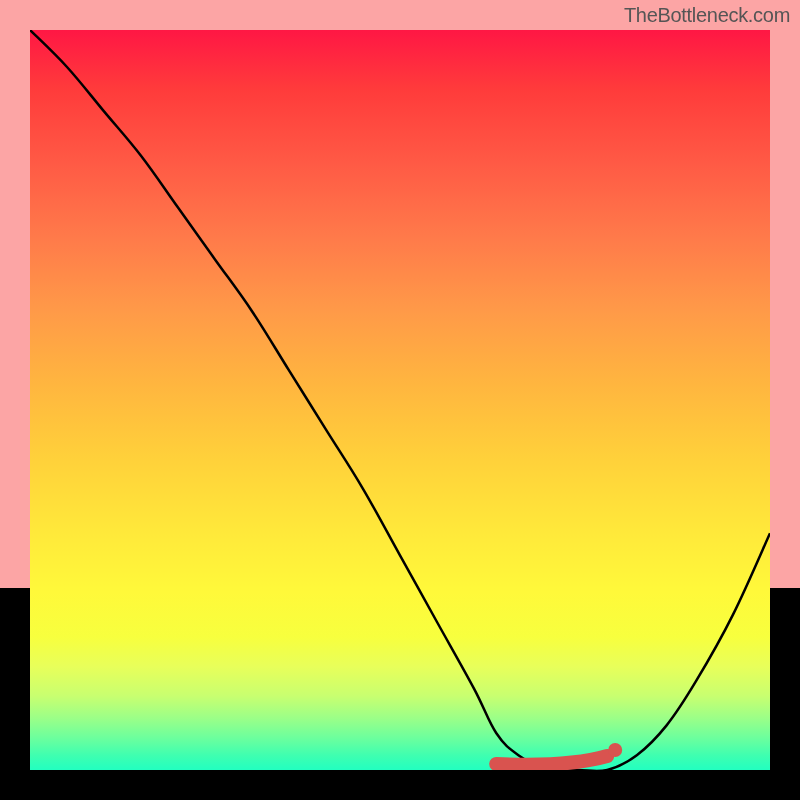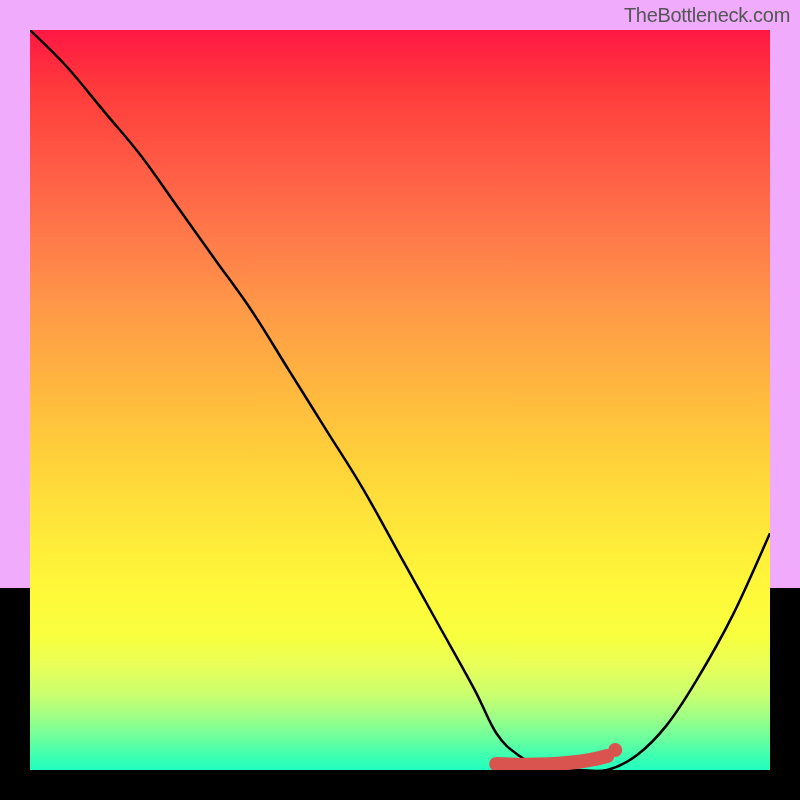--- a/index.html
+++ b/index.html
@@ -8,21 +8,21 @@
     background: #000;
     width: 800px;
     height: 800px;
     overflow: hidden;
     font-family: Arial, sans-serif;
   }
   .container {
     position: relative;
     width: 800px;
     height: 588px;
-    background: #f0abfc;
+    background: #fca5a5;
   }
   .watermark {
     position: absolute;
     top: 4px;
     right: 10px;
     color: #555;
     font-size: 20px;
     font-weight: 500;
     z-index: 50;
     letter-spacing: -0.3px;

